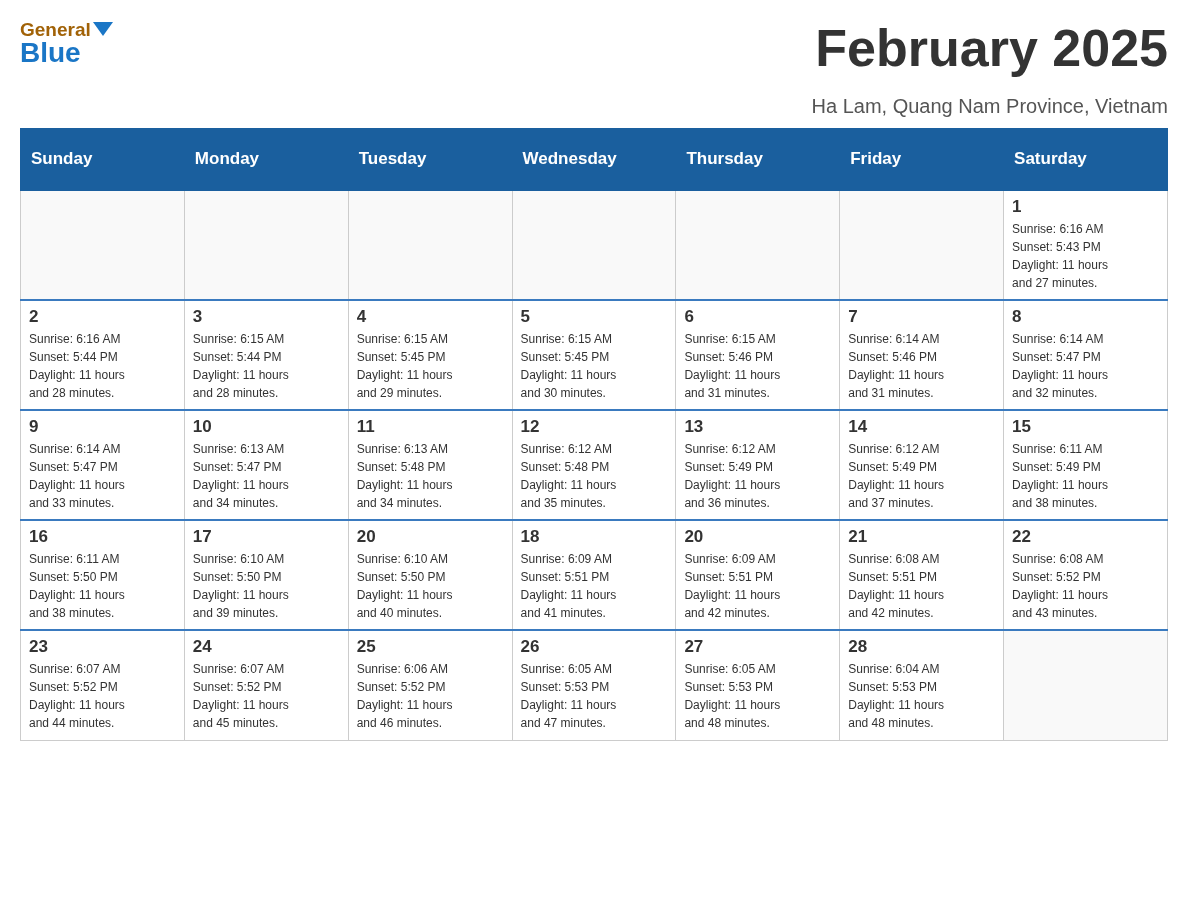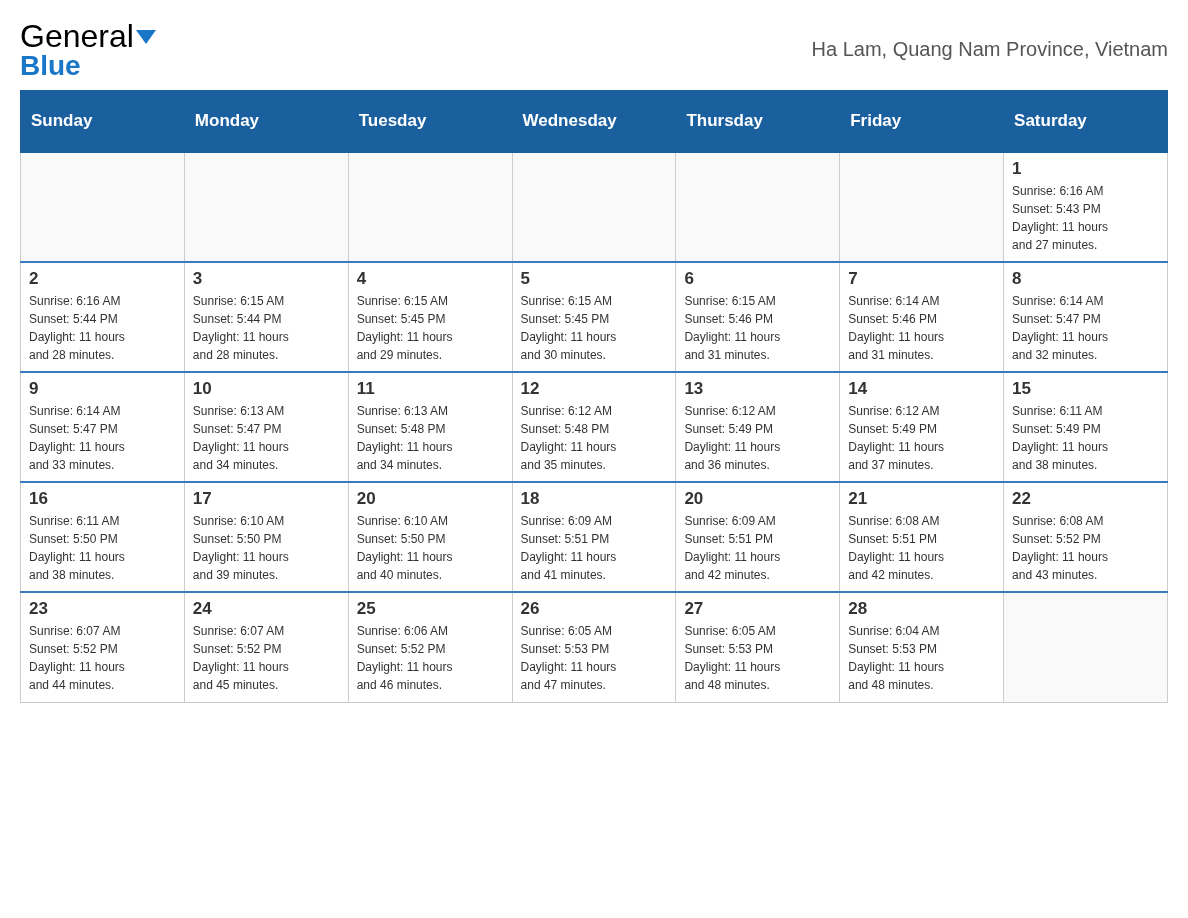--- a/index.html
+++ b/index.html
@@ -15,23 +15,23 @@
       justify-content: space-between;
       align-items: flex-start;
       margin-bottom: 10px;
     }
     .logo {
       display: flex;
       flex-direction: column;
       align-items: flex-start;
     }
     .logo-general {
-      font-size: 32px;
-      font-weight: normal;
-      color: #000000;
+      font-size: 19px;
+      font-weight: bold;
+      color: #a16207;
       line-height: 1;
     }
     .logo-general span {
       color: #1a76c6;
     }
     .logo-blue {
       font-size: 28px;
       font-weight: bold;
       color: #1a76c6;
       line-height: 1;
@@ -110,20 +110,21 @@
 <body>
 
 <div class="header">
   <div class="logo">
     <div class="logo-general">
       General<span class="logo-triangle"></span>
     </div>
     <div class="logo-blue">Blue</div>
   </div>
   <div class="title-section">
+    <div class="month-title">February 2025</div>
     <div class="location">Ha Lam, Quang Nam Province, Vietnam</div>
   </div>
 </div>
 
 <table class="calendar">
   <thead>
     <tr>
     <th>Sunday</th>
         <th>Monday</th>
         <th>Tuesday</th>

